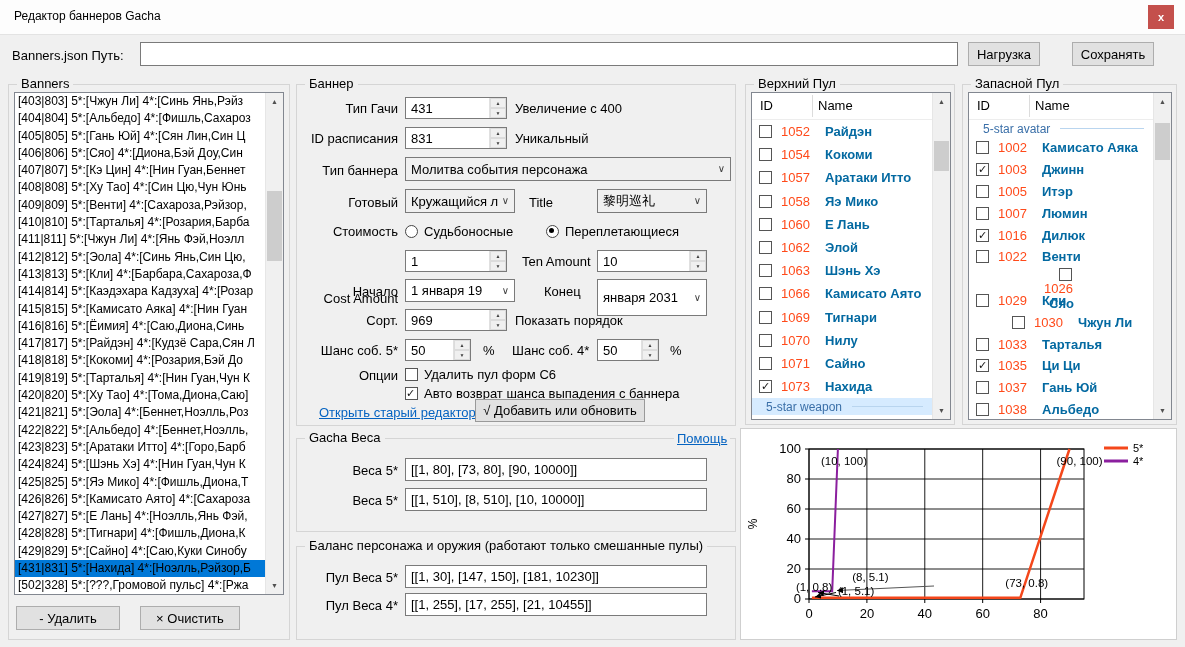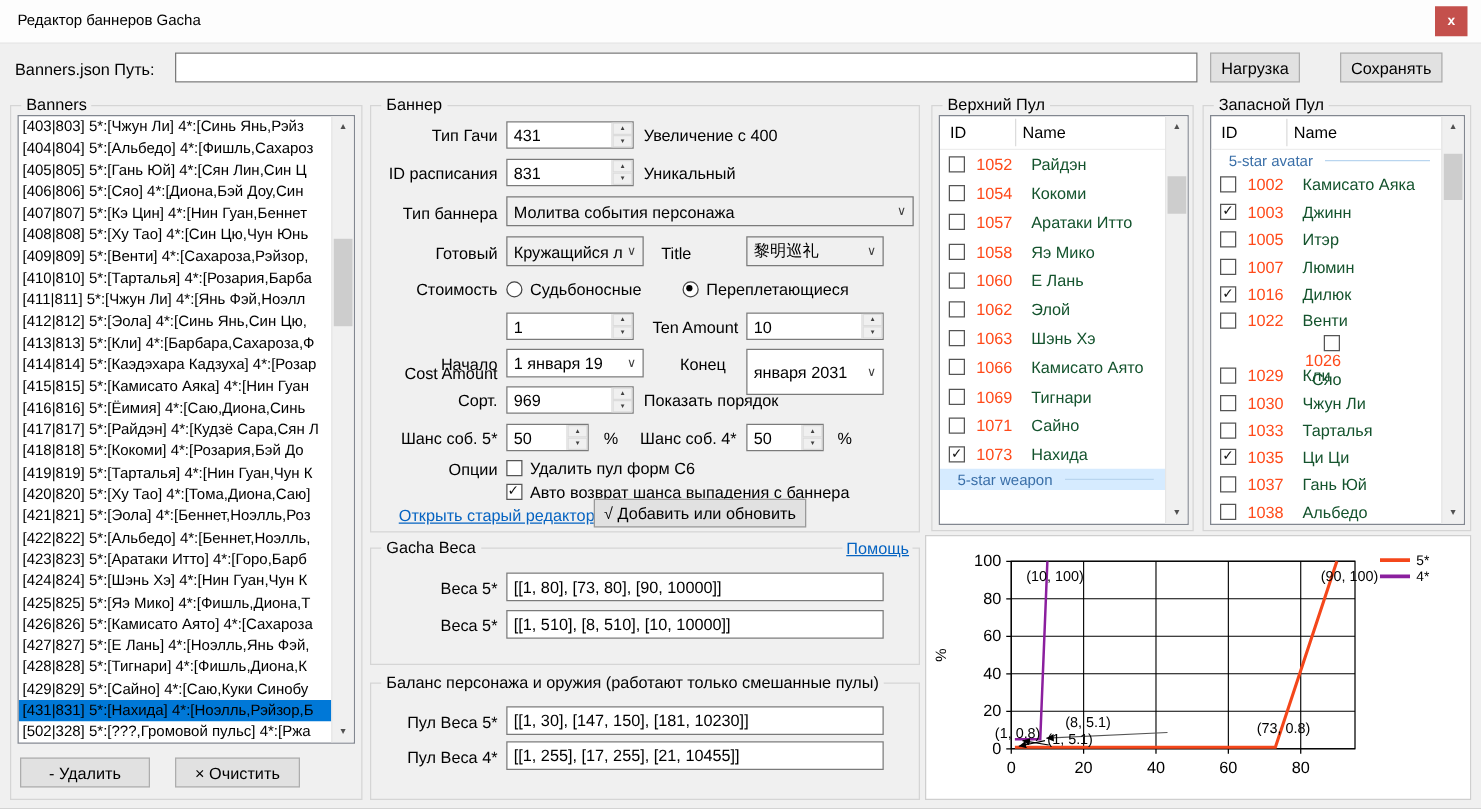--- a/index.html
+++ b/index.html
@@ -29,21 +29,21 @@
   .cb.checked .cb-glyph{display:block;}
   .radio{position:absolute;width:13px;height:13px;border:1px solid #444;border-radius:50%;background:#fff;box-sizing:border-box;}
   .radio.checked::after{content:"";position:absolute;left:2px;top:2px;width:5px;height:5px;border-radius:50%;background:#000;}
   .pool-header{height:26px;position:relative;font-size:13px;color:#000;border-bottom:1px solid #ededed;}
   .pool-header .hdr-id{position:absolute;left:8px;top:5px;}
   .pool-header .hdr-name{position:absolute;left:66px;top:5px;}
   .pool-header .hdiv{position:absolute;top:2px;width:1px;height:22px;background:#dcdcdc;}
   .pool-row{display:flex;align-items:center;}
   .pool-cb{width:13px;height:13px;border:1px solid #555;background:#fff;margin-left:7px;flex:none;font-size:11px;line-height:11px;text-align:center;color:#111;box-sizing:border-box;}
   .pool-id{margin-left:9px;width:44px;color:#ff4a1a;font-size:13px;flex:none;}
-  .pool-name{color:#14532d;font-size:13px;white-space:nowrap;}
+  .pool-name{color:#0369a1;font-size:13px;white-space:nowrap;font-weight:bold;}
   .pool-group{display:flex;align-items:center;font-size:12px;color:#3a6fa8;padding-left:14px;}
   .pool-group .gline{flex:1;height:1px;background:#b9d5ef;margin:0 10px;}
   .pool-group.hl{background:#d6ebff;}
   .chart-panel{position:absolute;left:740px;top:428px;width:437px;height:212px;background:#fff;border:1px solid #cfcfcf;box-sizing:border-box;}
 </style>
 </head>
 <body>
 
 <div class="window">
 
@@ -293,20 +293,25 @@
             <span class="pool-id">1066</span>
             <span class="pool-name">Камисато Аято</span>
           </div>
           <div class="pool-row" style="height: 23.2px;">
             <span class="pool-cb"></span>
             <span class="pool-id">1069</span>
             <span class="pool-name">Тигнари</span>
           </div>
           <div class="pool-row" style="height: 23.2px;">
             <span class="pool-cb"></span>
+            <span class="pool-id">1070</span>
+            <span class="pool-name">Нилу</span>
+          </div>
+          <div class="pool-row" style="height: 23.2px;">
+            <span class="pool-cb"></span>
             <span class="pool-id">1071</span>
             <span class="pool-name">Сайно</span>
           </div>
           <div class="pool-row" style="height: 23.2px;">
             <span class="pool-cb">✓</span>
             <span class="pool-id">1073</span>
             <span class="pool-name">Нахида</span>
           </div>
           <div class="pool-group hl" style="height: 17px;">
             <span>5-star weapon</span>
@@ -371,21 +376,21 @@
           <div class="pool-row" style="height: 21.8px; flex-direction: column;">
             <span class="pool-cb"></span>
             <span class="pool-id">1026</span>
             <span class="pool-name">Сяо</span>
           </div>
           <div class="pool-row" style="height: 21.8px;">
             <span class="pool-cb"></span>
             <span class="pool-id">1029</span>
             <span class="pool-name">Кли</span>
           </div>
-          <div class="pool-row" style="height: 21.8px;">
+          <div class="pool-row" style="height: 21.8px; padding-left: 36px;">
             <span class="pool-cb"></span>
             <span class="pool-id">1030</span>
             <span class="pool-name">Чжун Ли</span>
           </div>
           <div class="pool-row" style="height: 21.8px;">
             <span class="pool-cb"></span>
             <span class="pool-id">1033</span>
             <span class="pool-name">Тарталья</span>
           </div>
           <div class="pool-row" style="height: 21.8px;">

